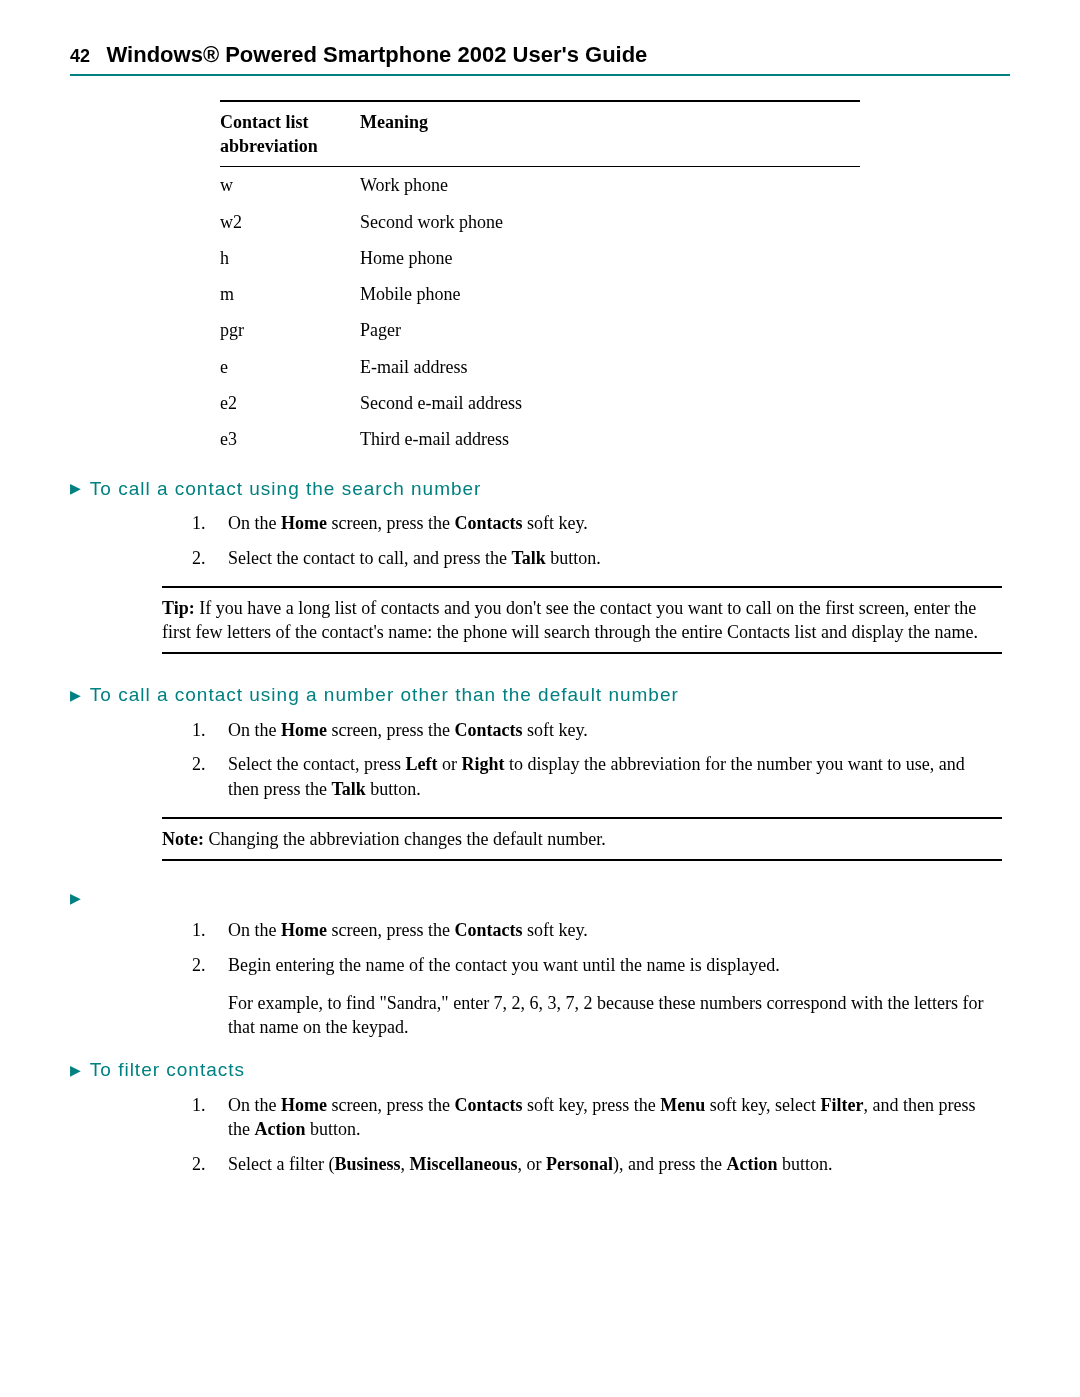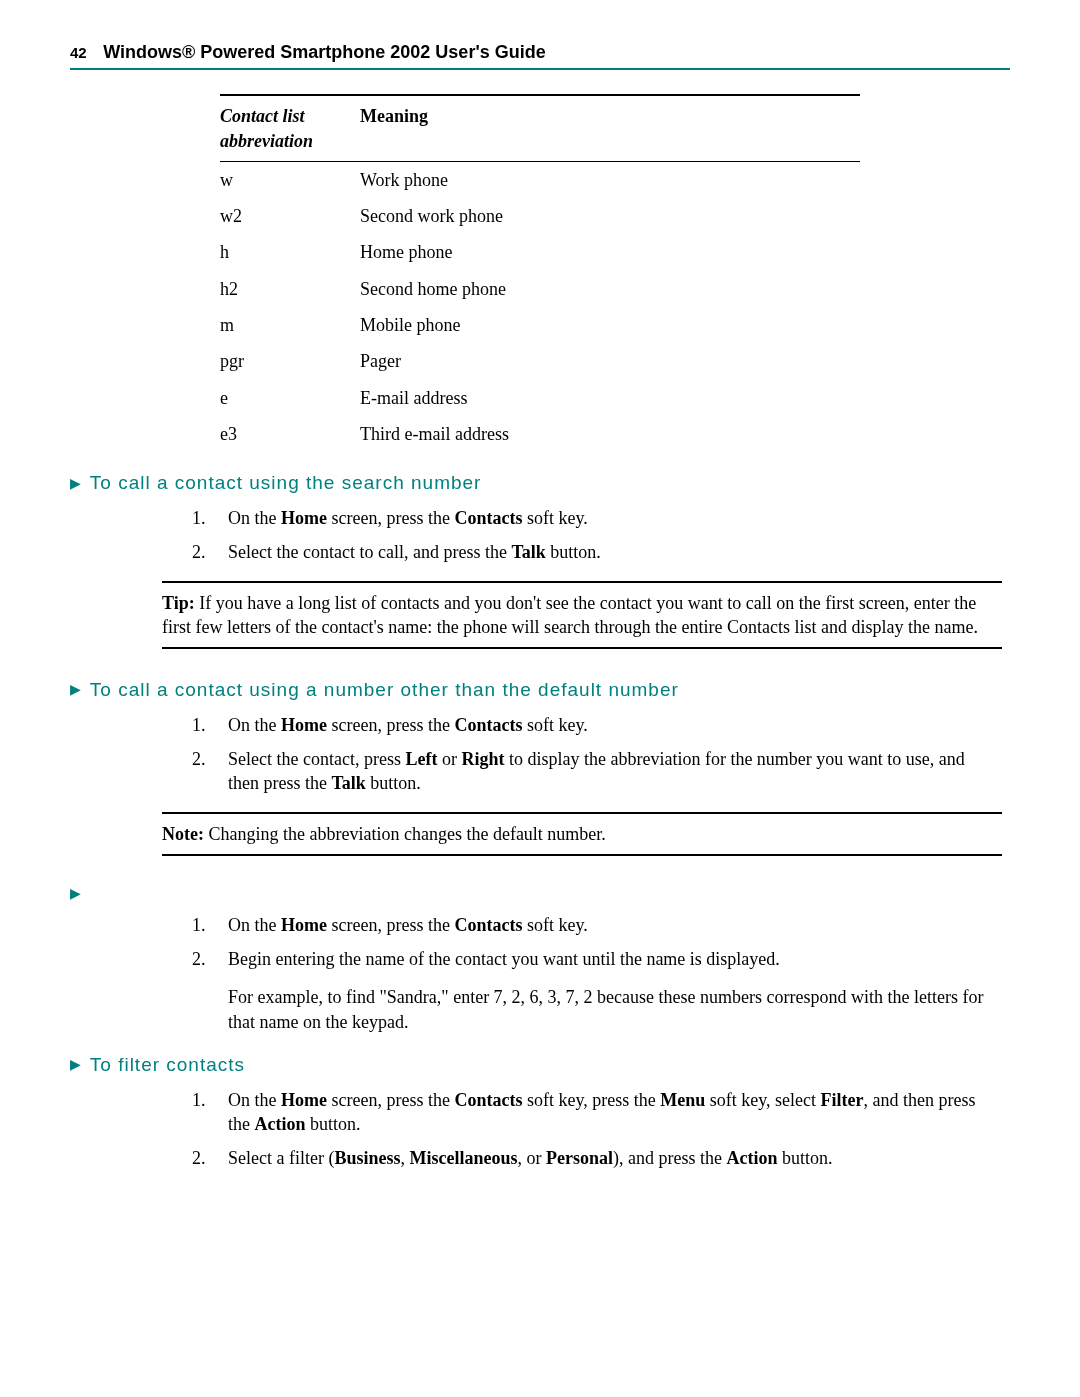--- a/index.html
+++ b/index.html
@@ -14,44 +14,44 @@
     line-height: 1.35;
   }
   .header-line {
     border-bottom: 2px solid #008080;
     padding-bottom: 4px;
     margin-bottom: 24px;
   }
   .header-line .pgnum {
     font-weight: bold;
     font-family: Arial, Helvetica, sans-serif;
-    font-size: 15px;
+    font-size: 18px;
     margin-right: 12px;
   }
   .header-line .title {
     font-weight: bold;
     font-family: Arial, Helvetica, sans-serif;
-    font-size: 18px;
+    font-size: 22px;
   }
   .abbrev-table {
     margin-left: 150px;
     width: 640px;
     border-collapse: collapse;
   }
   .abbrev-table thead tr {
     border-top: 2px solid #000;
     border-bottom: 1px solid #000;
   }
   .abbrev-table th {
     text-align: left;
     font-weight: bold;
     padding: 8px 10px 8px 0;
     vertical-align: top;
   }
-  .abbrev-table th:first-child { width: 130px; font-style: italic; }
+  .abbrev-table th:first-child { width: 130px; }
   .abbrev-table td {
     padding: 6px 10px 6px 0;
     vertical-align: top;
   }
   .section-heading {
     color: #008080;
     font-family: Arial, Helvetica, sans-serif;
     font-size: 19px;
     letter-spacing: 1px;
     margin-top: 18px;
@@ -107,34 +107,34 @@
       </tr>
     <tr>
         <td>w2</td>
         <td>Second work phone</td>
       </tr>
     <tr>
         <td>h</td>
         <td>Home phone</td>
       </tr>
     <tr>
-        <td>h2</td>
-        <td>Second home phone</td>
-      </tr>
-    <tr>
         <td>m</td>
         <td>Mobile phone</td>
       </tr>
     <tr>
         <td>pgr</td>
         <td>Pager</td>
       </tr>
     <tr>
         <td>e</td>
         <td>E-mail address</td>
+      </tr>
+    <tr>
+        <td>e2</td>
+        <td>Second e-mail address</td>
       </tr>
     <tr>
         <td>e3</td>
         <td>Third e-mail address</td>
       </tr>
   </tbody>
 </table>
 
 <div class="section-heading">
   <span class="arrow">▶</span>

